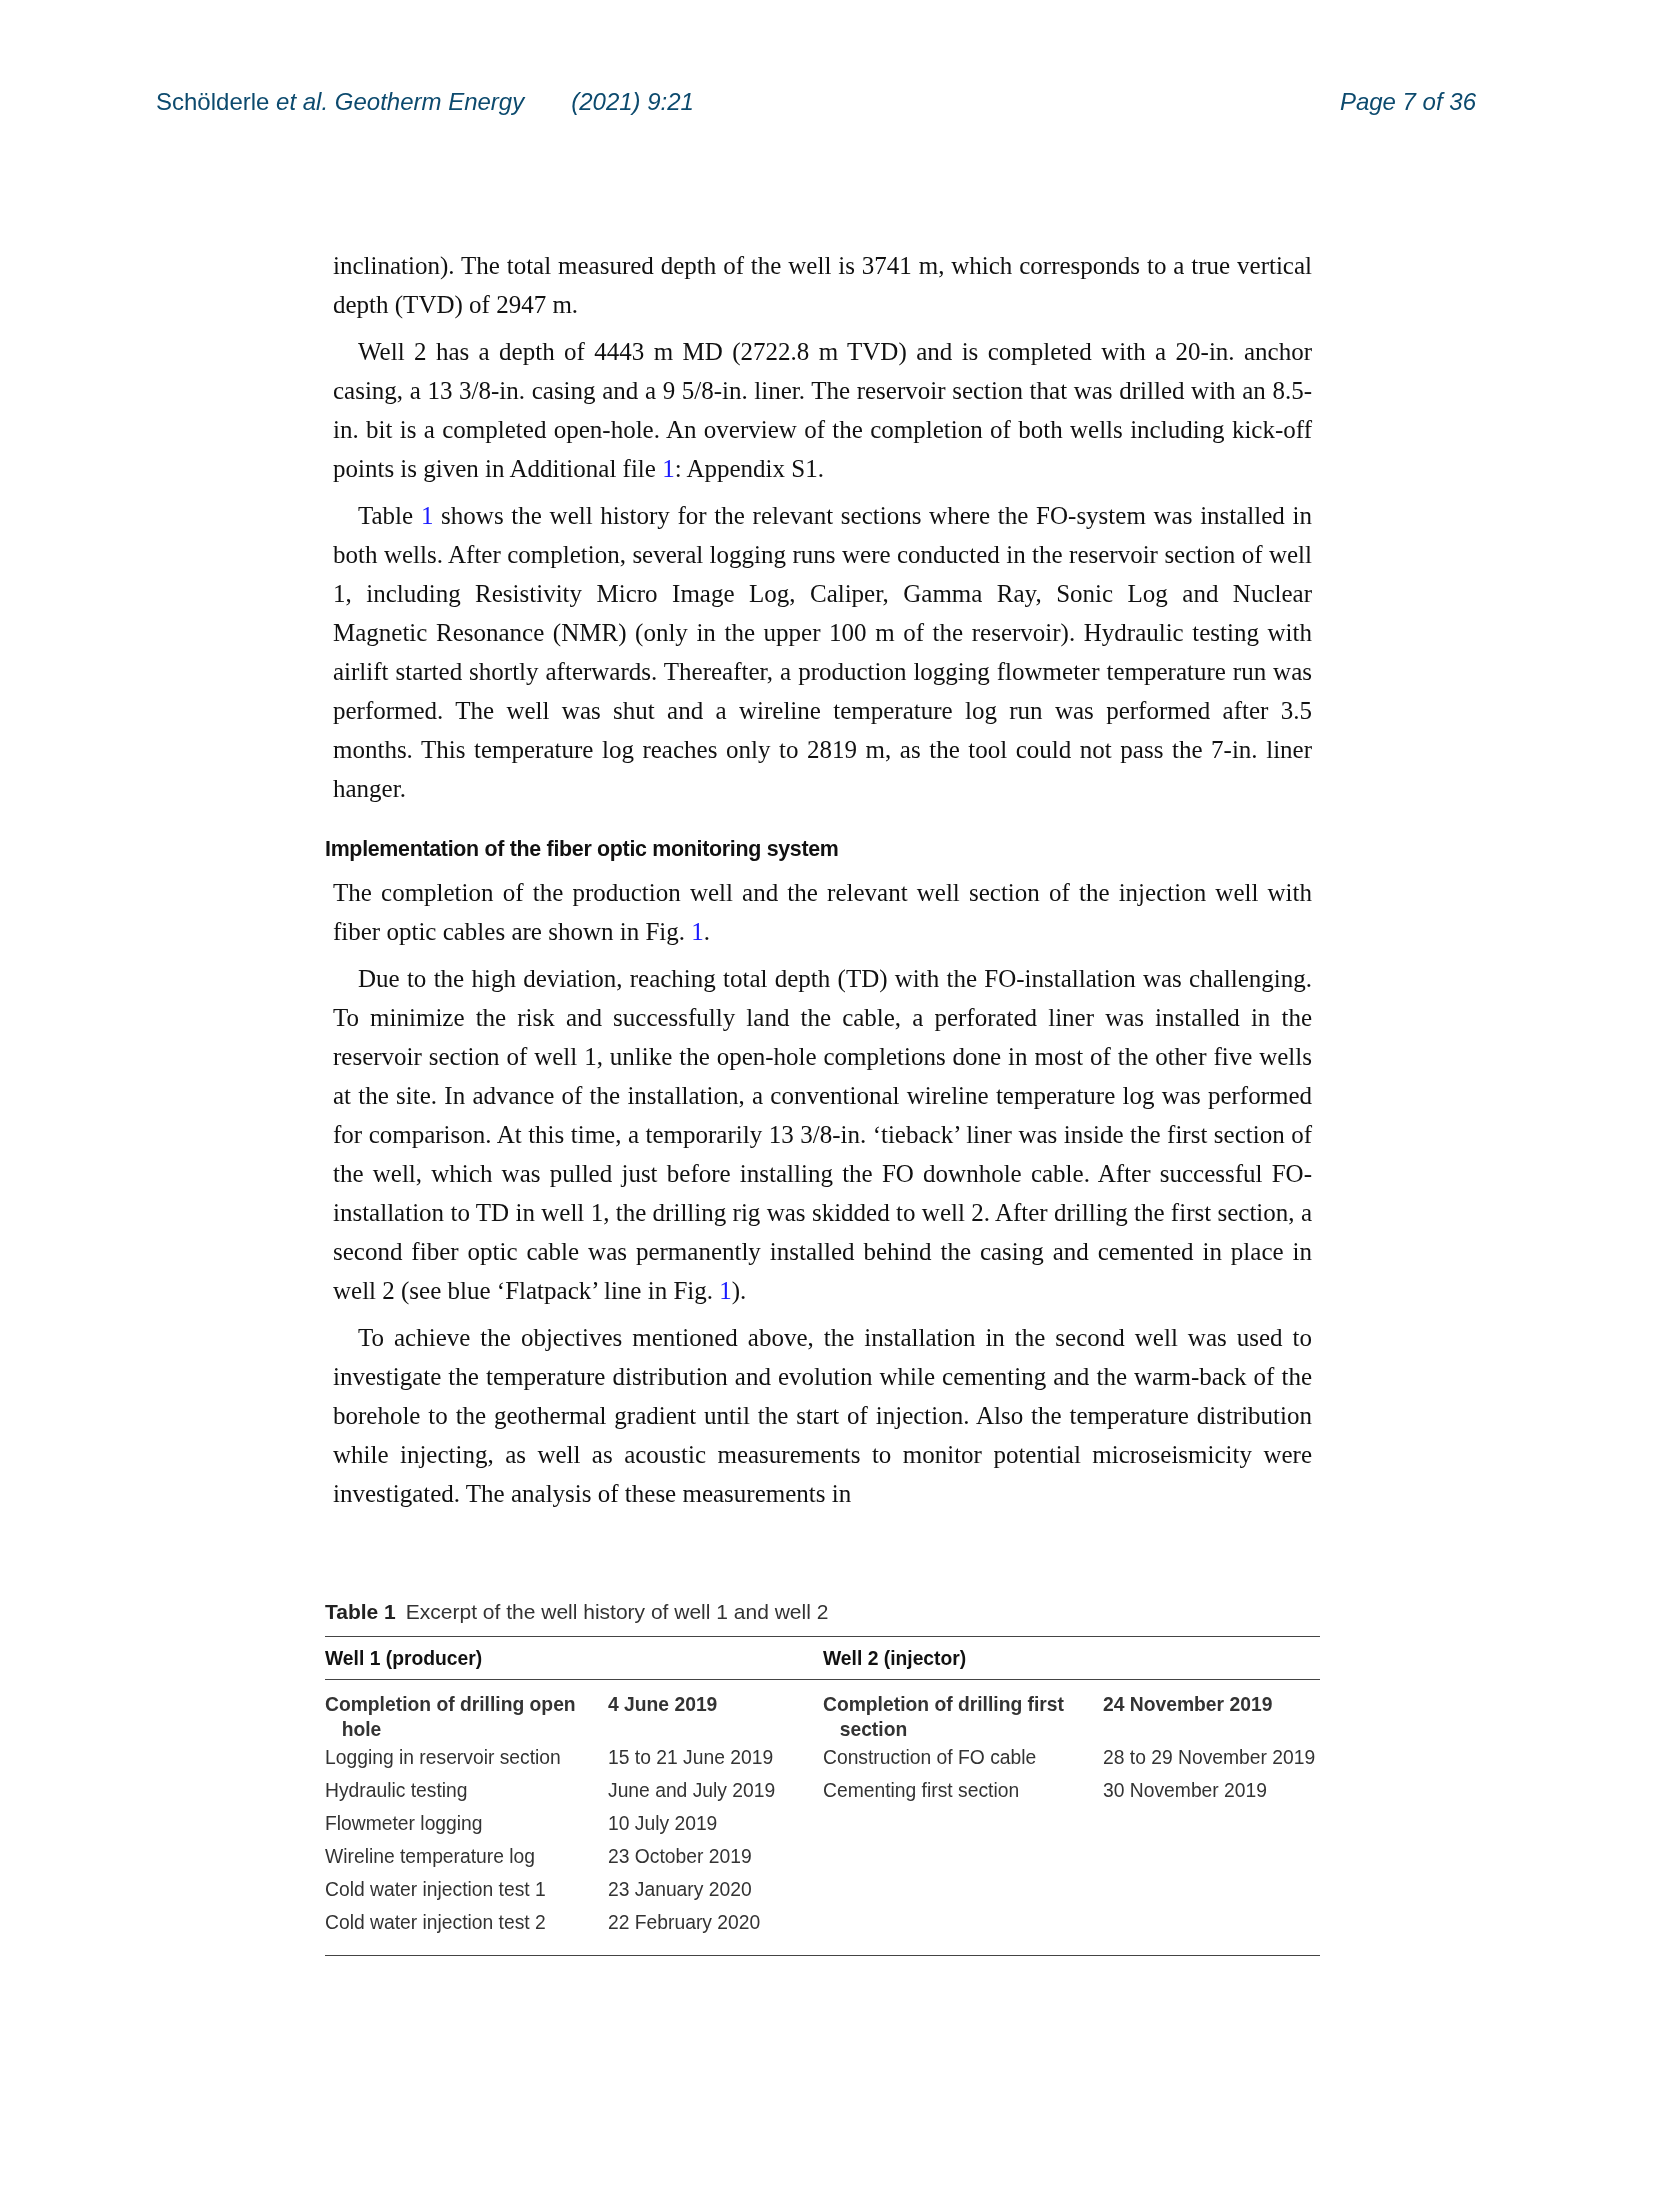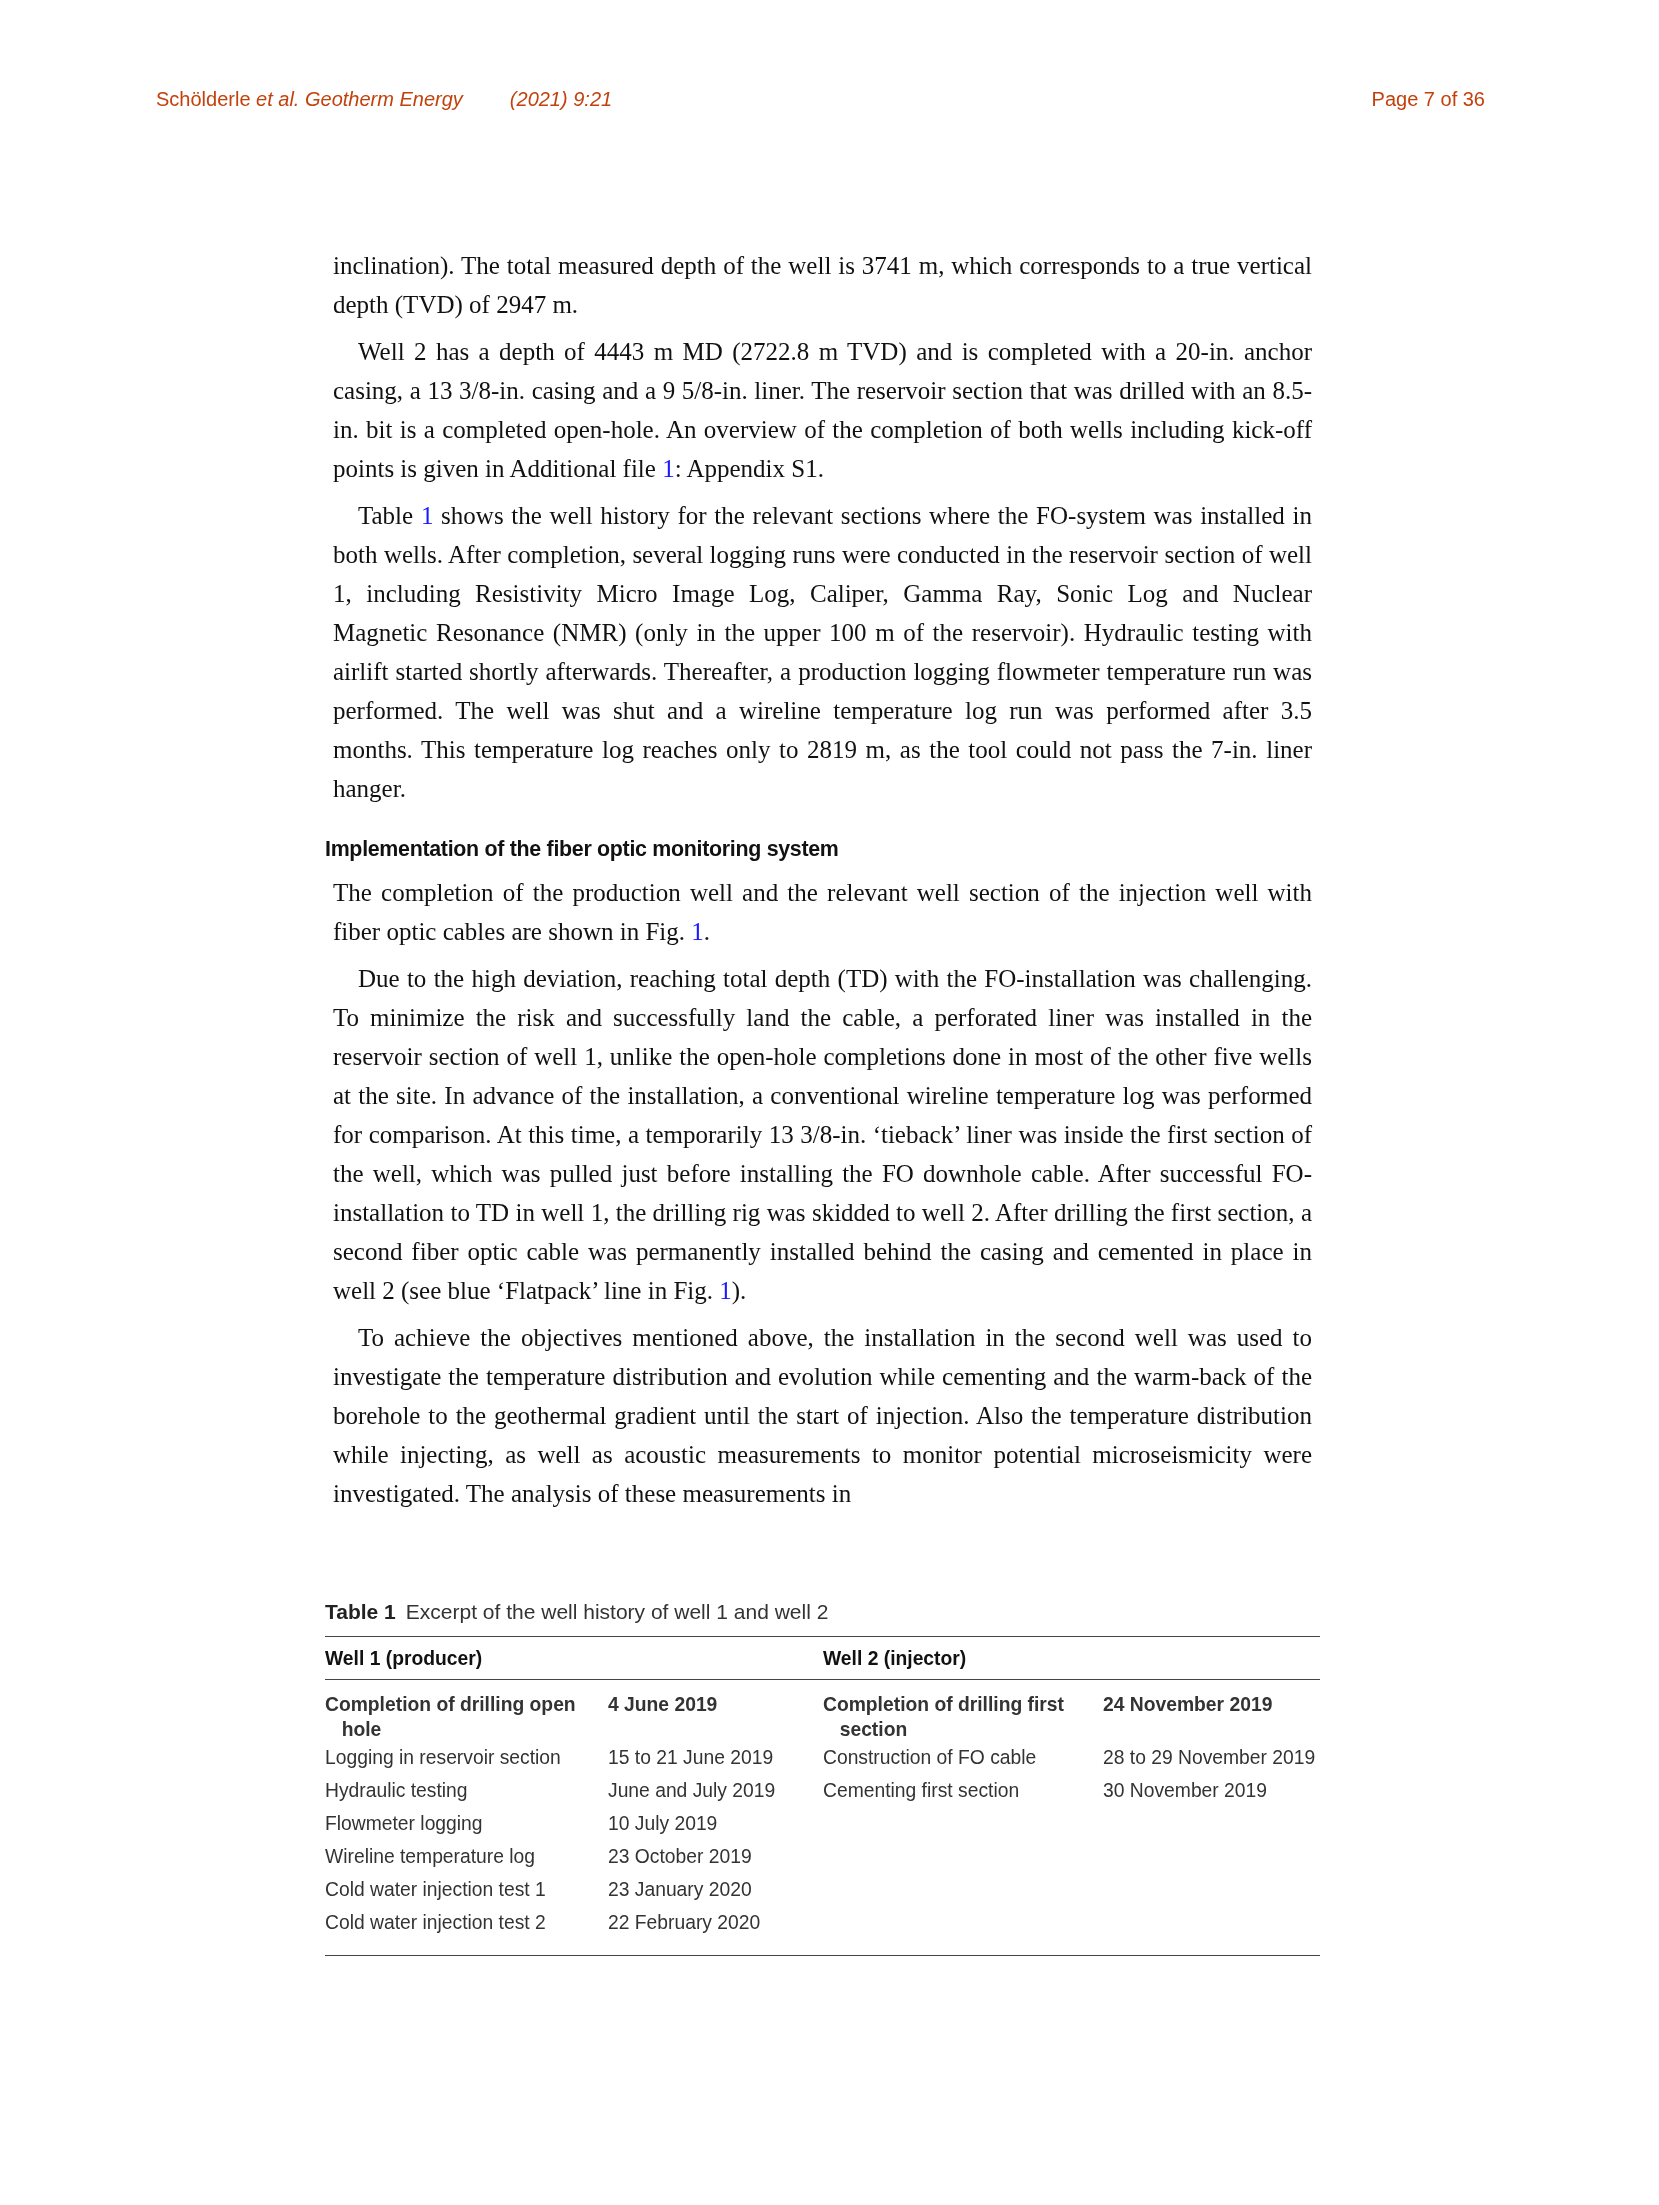--- a/index.html
+++ b/index.html
@@ -1,24 +1,24 @@
 <!DOCTYPE html>
 <html style="font-size:8.4px"><head>
 <meta charset="utf-8">
 <style>
   html, body { margin: 0; padding: 0; background: #ffffff; }
   body { width: 1660px; height: 2205px; position: relative; overflow: hidden; color: #111; }
   .running-head {
     position: absolute; top: 88px; left: 156px; right: 170px; height: 31px;
-    font-family: "Liberation Sans", sans-serif; font-size: 20px; color: #c2410c;
+    font-family: "Liberation Sans", sans-serif; font-size: 24px; color: #0c4a6e;
   }
   .running-head .left { position: absolute; left: 0; top: 0; white-space: nowrap; }
   .running-head .left .journal { font-style: italic; }
   .running-head .left .vol { font-style: italic; margin-left: 47px; }
-  .running-head .right { position: absolute; right: 5px; top: 0; white-space: nowrap; }
+  .running-head .right { position: absolute; right: 14px; top: 0; white-space: nowrap; font-style: italic; }
 
   .body-col {
     position: absolute; left: 325px; top: 238px; width: 995px;
     font-family: "Liberation Serif", serif; font-size: 25px; line-height: 39px;
     color: #111; text-align: justify; hyphens: manual;
   }
   .body-col p { margin: 8px; }
   .body-col p.indent { text-indent: 25px; }
   .link { color: #1a1aff; }
 

